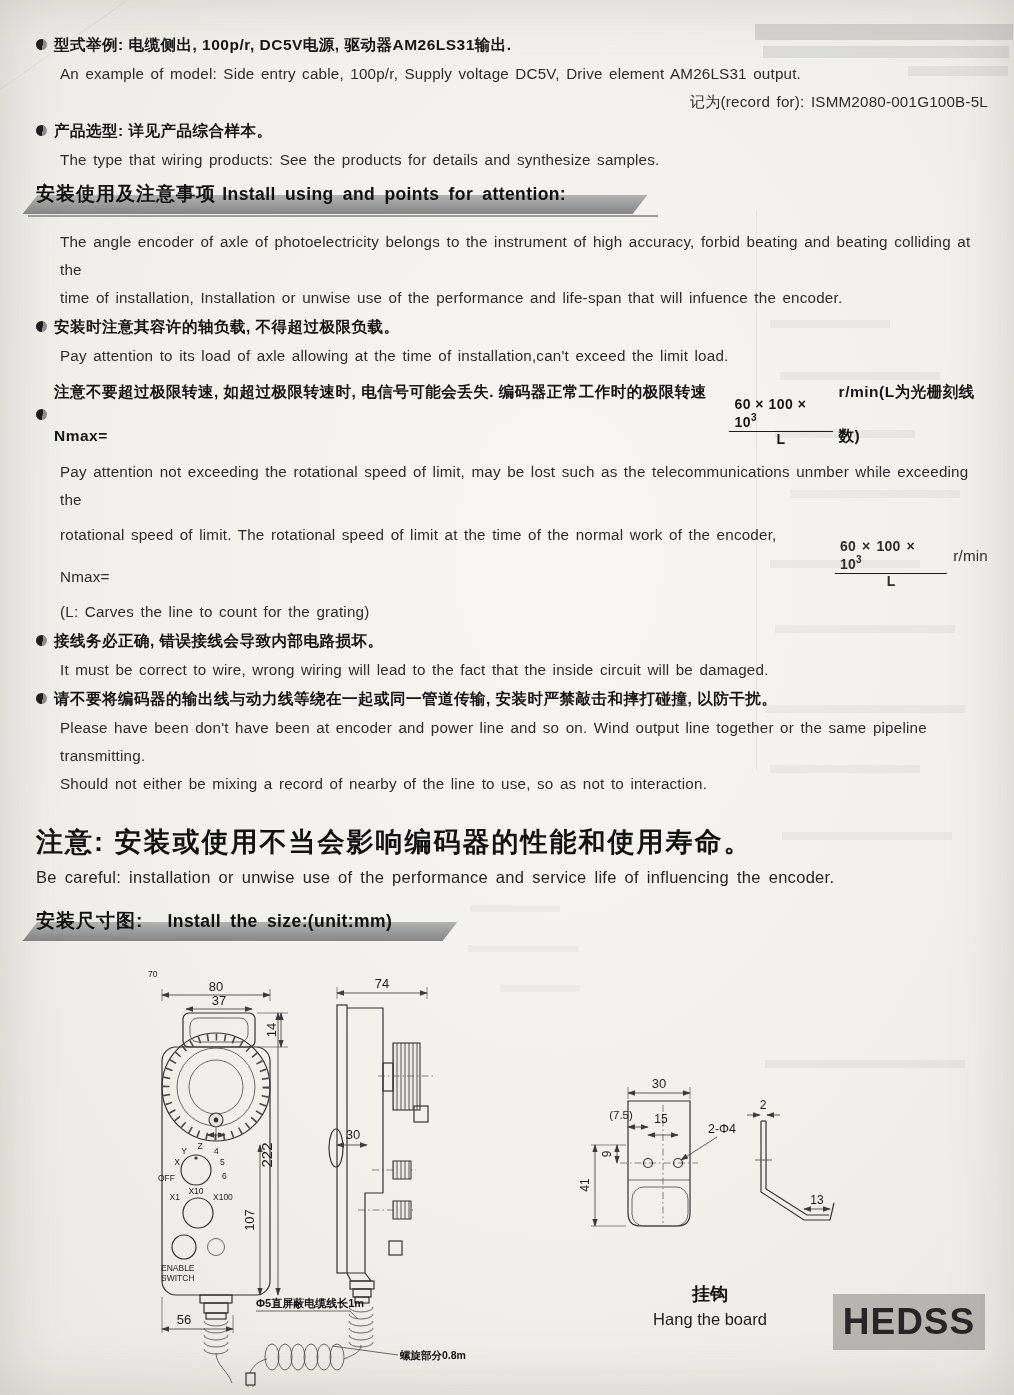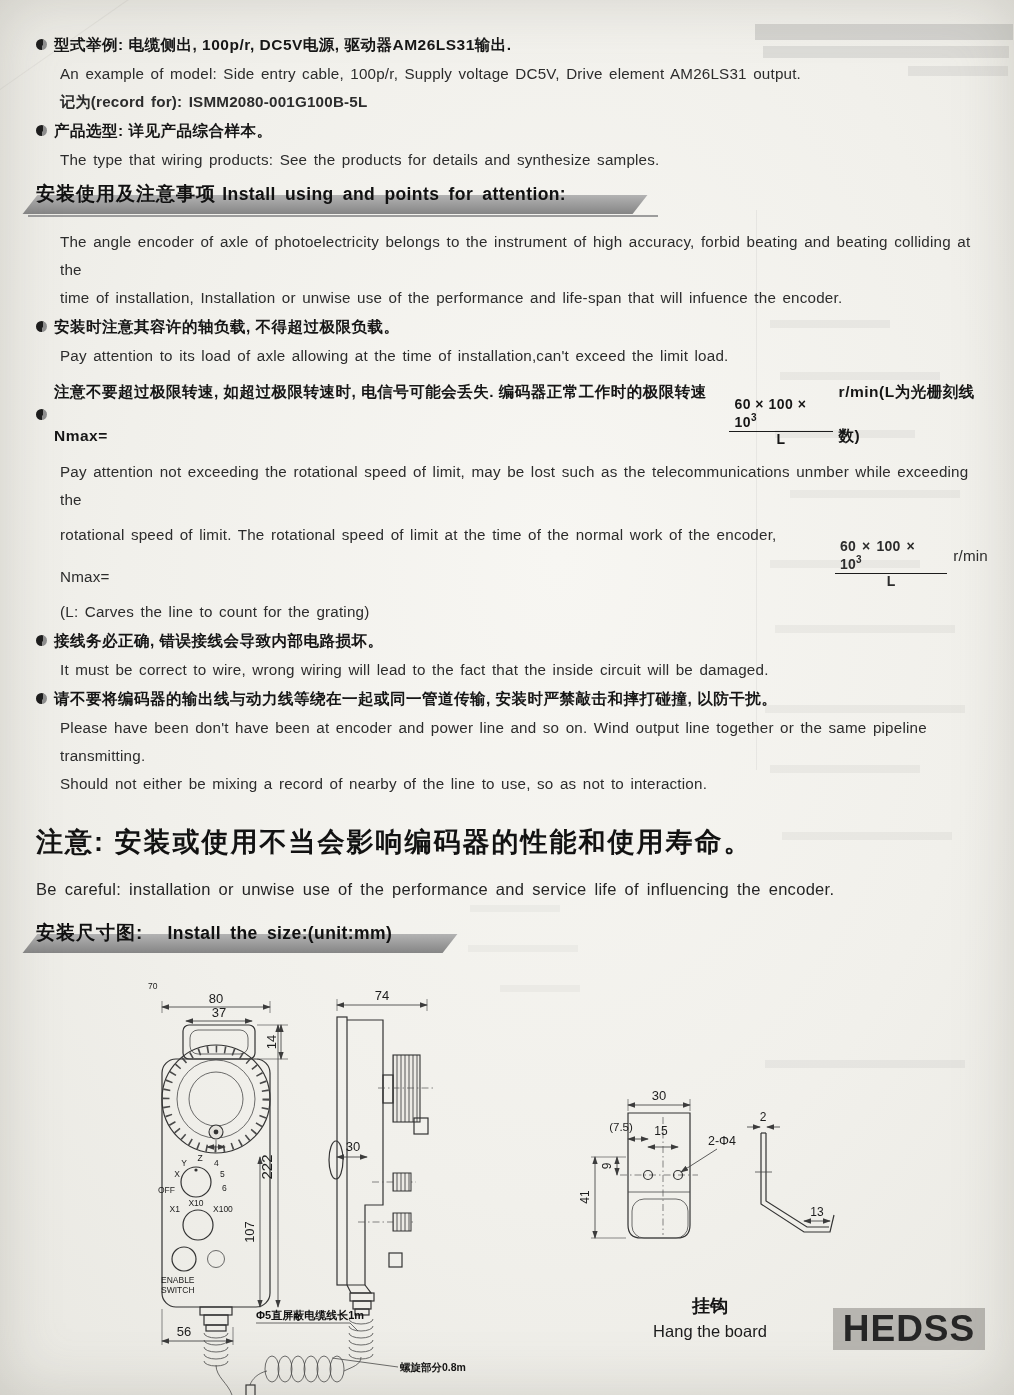--- a/index.html
+++ b/index.html
@@ -20,31 +20,31 @@
     background:linear-gradient(180deg,#b3b3b3,#858585);}
   .band-line{position:absolute;top:34px;height:2px;background:#9c9c9c;}
   .band-text{position:relative;font-size:19px;font-weight:700;letter-spacing:1px;color:#111;}
   .band-text .en-part{font-size:17.5px;letter-spacing:.4px;word-spacing:4px;}
   .frac{display:inline-flex;flex-direction:column;align-items:center;vertical-align:middle;
     margin:0 6px;line-height:1.1;font-size:14px;font-weight:600;}
   .frac .num{padding:0 5px;border-bottom:1.5px solid #1c1c1c;margin-top:16px;}
   .frac sup{font-size:10px;}
   .tall{align-items:center;}
   .warn-zh{font-size:27px;font-weight:800;letter-spacing:2px;color:#121212;margin-top:24px;line-height:40px;}
-  .warn-en{font-size:16.5px;color:#242424;margin-top:12px;line-height:30px;letter-spacing:.3px;word-spacing:3px;}
+  .warn-en{font-size:16.5px;color:#242424;margin-top:0;line-height:30px;letter-spacing:.3px;word-spacing:3px;}
   .drawing{display:block;margin-left:-16px;}
   svg{font-family:inherit;}
   .ol{stroke:#333;stroke-width:1.2;fill:none;}
   .thin{stroke:#484848;stroke-width:.8;fill:none;}
   .dash{stroke:#555;stroke-width:.7;fill:none;stroke-dasharray:7 3 1.5 3;}
   .dim{stroke:#4a4a4a;stroke-width:.9;}
   .ext{stroke:#5a5a5a;stroke-width:.7;}
   .dimtext{font-size:13px;fill:#1c1c1c;}
   .smalltext{font-size:8.5px;fill:#1c1c1c;}
-  .logo{position:absolute;right:29px;bottom:45px;width:152px;height:42px;background:#b7b5b0;
+  .logo{position:absolute;right:29px;bottom:45px;width:152px;height:56px;background:#b7b5b0;
     display:flex;align-items:center;justify-content:center;font-size:37px;font-weight:800;
     color:#262626;letter-spacing:1px;}
   .bt{position:absolute;background:#8a8a8a;pointer-events:none;}
 </style>
 </head>
 <body>
 
 <div class="page">
 
   <div class="bt" style="left:755px;top:24px;width:258px;height:16px;opacity:.28;"></div>
@@ -66,21 +66,21 @@
   <div class="bt" style="left:500px;top:985px;width:80px;height:7px;opacity:.08;"></div>
   <div class="bt" style="left:-30px;top:40px;width:200px;height:1px;opacity:.5;background:#d8d6d0;transform:rotate(-35deg);"></div>
 
   <div class="content">
 
     <div class="b-line">
       <span class="bullet"></span>
       <span class="zh">型式举例: 电缆侧出, 100p/r, DC5V电源, 驱动器AM26LS31输出.</span>
     </div>
     <div class="en">An example of model: Side entry cable, 100p/r, Supply voltage DC5V, Drive element AM26LS31 output.</div>
-    <div class="en zh" style="font-weight:700;">记为(record for): ISMM2080-001G100B-5L</div>
+    <div class="en zh" style="font-weight:400;text-align:right;">记为(record for): ISMM2080-001G100B-5L</div>
     <div class="b-line">
       <span class="bullet"></span>
       <span class="zh">产品选型: 详见产品综合样本。</span>
     </div>
     <div class="en">The type that wiring products: See the products for details and synthesize samples.</div>
 
     <div class="band">
       <div class="band-bg" style="left:-6px;width:610px;"></div>
       <div class="band-line" style="left:-8px;width:630px;"></div>
       <span class="band-text">

